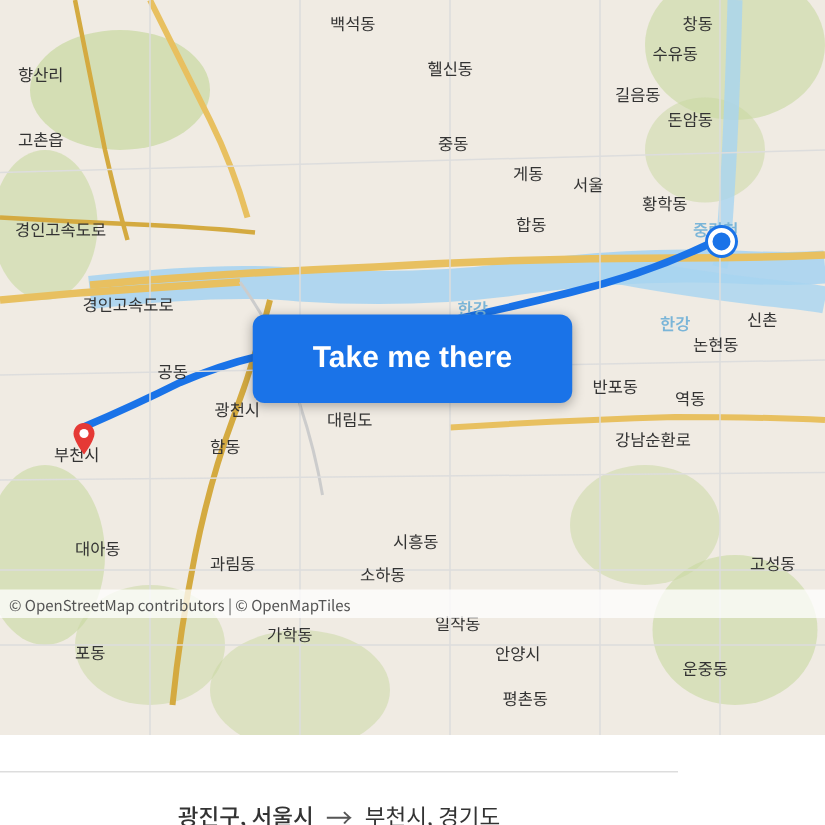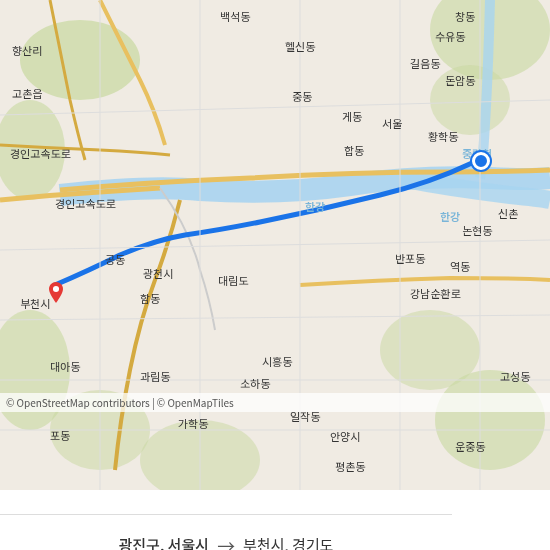--- a/index.html
+++ b/index.html
@@ -198,24 +198,24 @@
   <span class="map-label district-label" style="top:115px;left:382px">서울</span>
   <span class="map-label district-label" style="top:128px;left:428px">황학동</span>
   <span class="map-label district-label" style="top:145px;left:10px">경인고속도로</span>
   <span class="map-label district-label" style="top:142px;left:344px">합동</span>
   <span class="map-label water-label" style="top:145px;left:462px">중랑천</span>
   <span class="map-label water-label" style="top:198px;left:305px">한강</span>
   <span class="map-label water-label" style="top:208px;left:440px">한강</span>
   <span class="map-label district-label" style="top:222px;left:462px">논현동</span>
   <span class="map-label district-label" style="top:205px;left:498px">신촌</span>
   <span class="map-label district-label" style="top:195px;left:55px">경인고속도로</span>
-  <span class="map-label district-label" style="top:251px;left:105px">공동</span>
+  <span class="map-label district-label" style="top:240px;left:105px">공동</span>
   <span class="map-label district-label" style="top:265px;left:143px">광천시</span>
   <span class="map-label district-label" style="top:290px;left:140px">함동</span>
-  <span class="map-label district-label" style="top:295px;left:20px">부천시</span>
+  <span class="map-label district-label" style="top:295px;left:36px">부천시</span>
   <span class="map-label district-label" style="top:250px;left:395px">반포동</span>
   <span class="map-label district-label" style="top:258px;left:450px">역동</span>
   <span class="map-label district-label" style="top:272px;left:218px">대림도</span>
   <span class="map-label district-label" style="top:285px;left:410px">강남순환로</span>
   <span class="map-label district-label" style="top:358px;left:50px">대아동</span>
   <span class="map-label district-label" style="top:368px;left:140px">과림동</span>
   <span class="map-label district-label" style="top:353px;left:262px">시흥동</span>
   <span class="map-label district-label" style="top:375px;left:240px">소하동</span>
   <span class="map-label district-label" style="top:427px;left:50px">포동</span>
   <span class="map-label district-label" style="top:415px;left:178px">가학동</span>
@@ -227,20 +227,21 @@
 
   <div class="pin-dest">
     <svg viewBox="0 0 24 32" xmlns="http://www.w3.org/2000/svg">
       <path d="M12 0C7.58 0 4 3.58 4 8c0 5.5 8 16 8 16s8-10.5 8-16c0-4.42-3.58-8-8-8z" fill="#e53935"></path>
       <circle cx="12" cy="8" r="3.5" fill="white"></circle>
     </svg>
   </div>
 
   <div class="pin-origin"></div>
 
+  <button id="take-me-there-btn">Take me there</button>
 
   <div id="copyright-bar">
     <span>© OpenStreetMap contributors | © OpenMapTiles</span>
   </div>
 </div>
 
 <div id="bottom-bar">
   <div class="route-info">
     <span class="route-from">광진구, 서울시</span>
     <span class="route-arrow">→</span>

